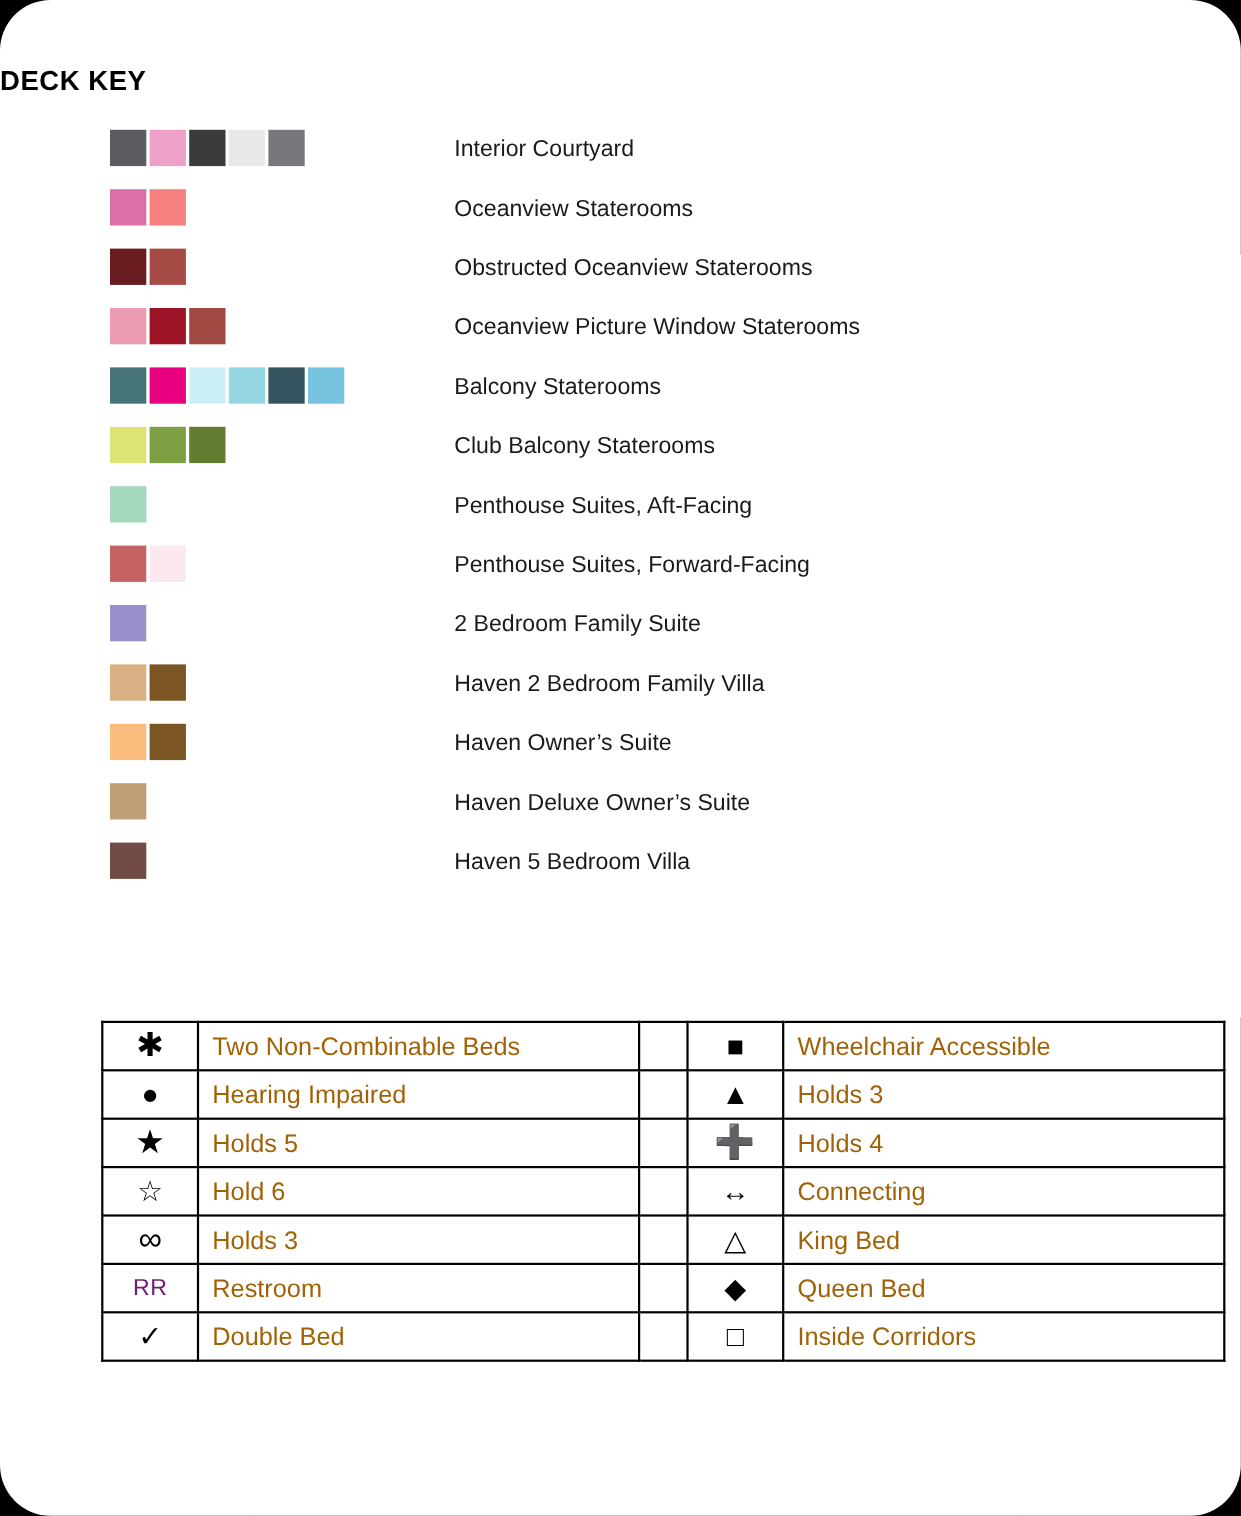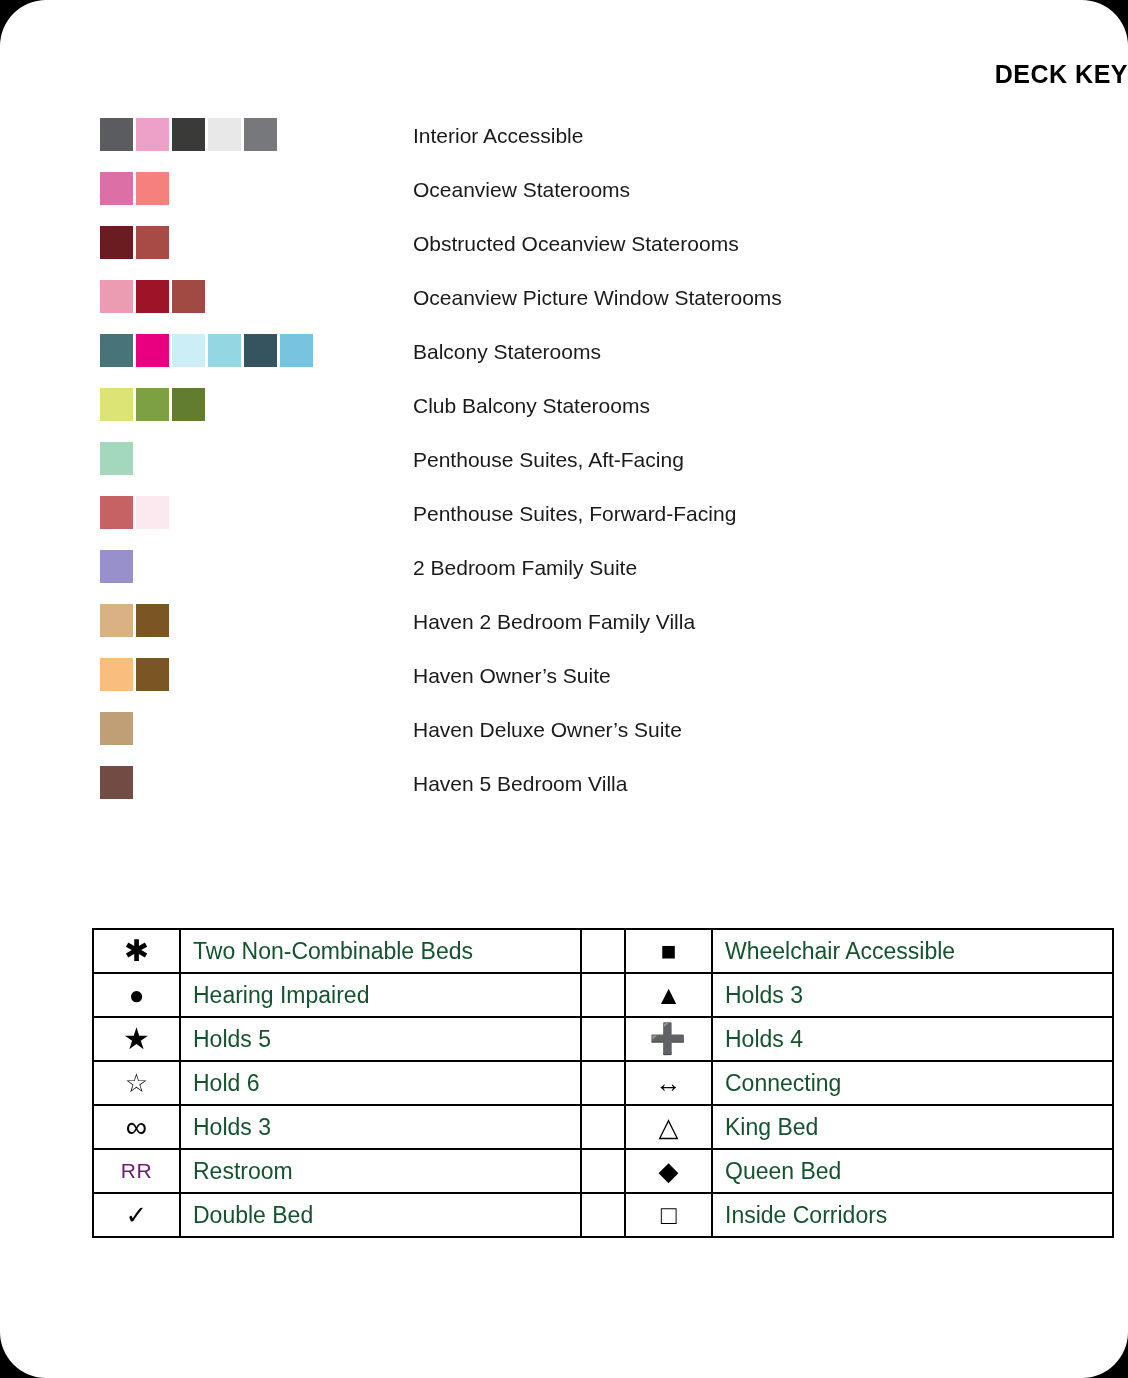--- a/index.html
+++ b/index.html
@@ -22,21 +22,21 @@
     background: #ffffff;
     border-radius: 46px;
     box-sizing: border-box;
     overflow: hidden;
   }
   #title {
     position: absolute;
     left: 0;
     top: 60px;
     width: 1128px;
-    text-align: right;
+    text-align: left;
     font-size: 25px;
     font-weight: bold;
     letter-spacing: 0.5px;
     color: #000000;
   }
 
   
   #legend {
     position: absolute;
     left: 100px;
@@ -89,41 +89,41 @@
   .sym {
     font-size: 26px;
     line-height: 1;
     color: #000000;
     display: inline-block;
   }
   .sym-rr { font-size: 21px; color: #701a75; letter-spacing: 0.5px; }
   .sym-big { font-size: 30px; }
   .lab {
     font-size: 23px;
-    color: #14532d;
+    color: #a16207;
     white-space: nowrap;
   }
 </style>
 </head>
 <body>
 
 <div id="card">
 
   <div id="title">DECK KEY</div>
 
   <div id="legend">
       <div class="legend-row">
         <div class="swatches">
           <div class="swatch" style="background: rgb(90, 92, 96);"></div>
           <div class="swatch" style="background: rgb(237, 160, 200);"></div>
           <div class="swatch" style="background: rgb(58, 58, 56);"></div>
           <div class="swatch" style="background: rgb(232, 232, 232);"></div>
           <div class="swatch" style="background: rgb(118, 120, 124);"></div>
         </div>
-        <div class="legend-label">Interior Accessible</div>
+        <div class="legend-label">Interior Courtyard</div>
       </div>
       <div class="legend-row">
         <div class="swatches">
           <div class="swatch" style="background: rgb(220, 111, 165);"></div>
           <div class="swatch" style="background: rgb(245, 128, 126);"></div>
         </div>
         <div class="legend-label">Oceanview Staterooms</div>
       </div>
       <div class="legend-row">
         <div class="swatches">

